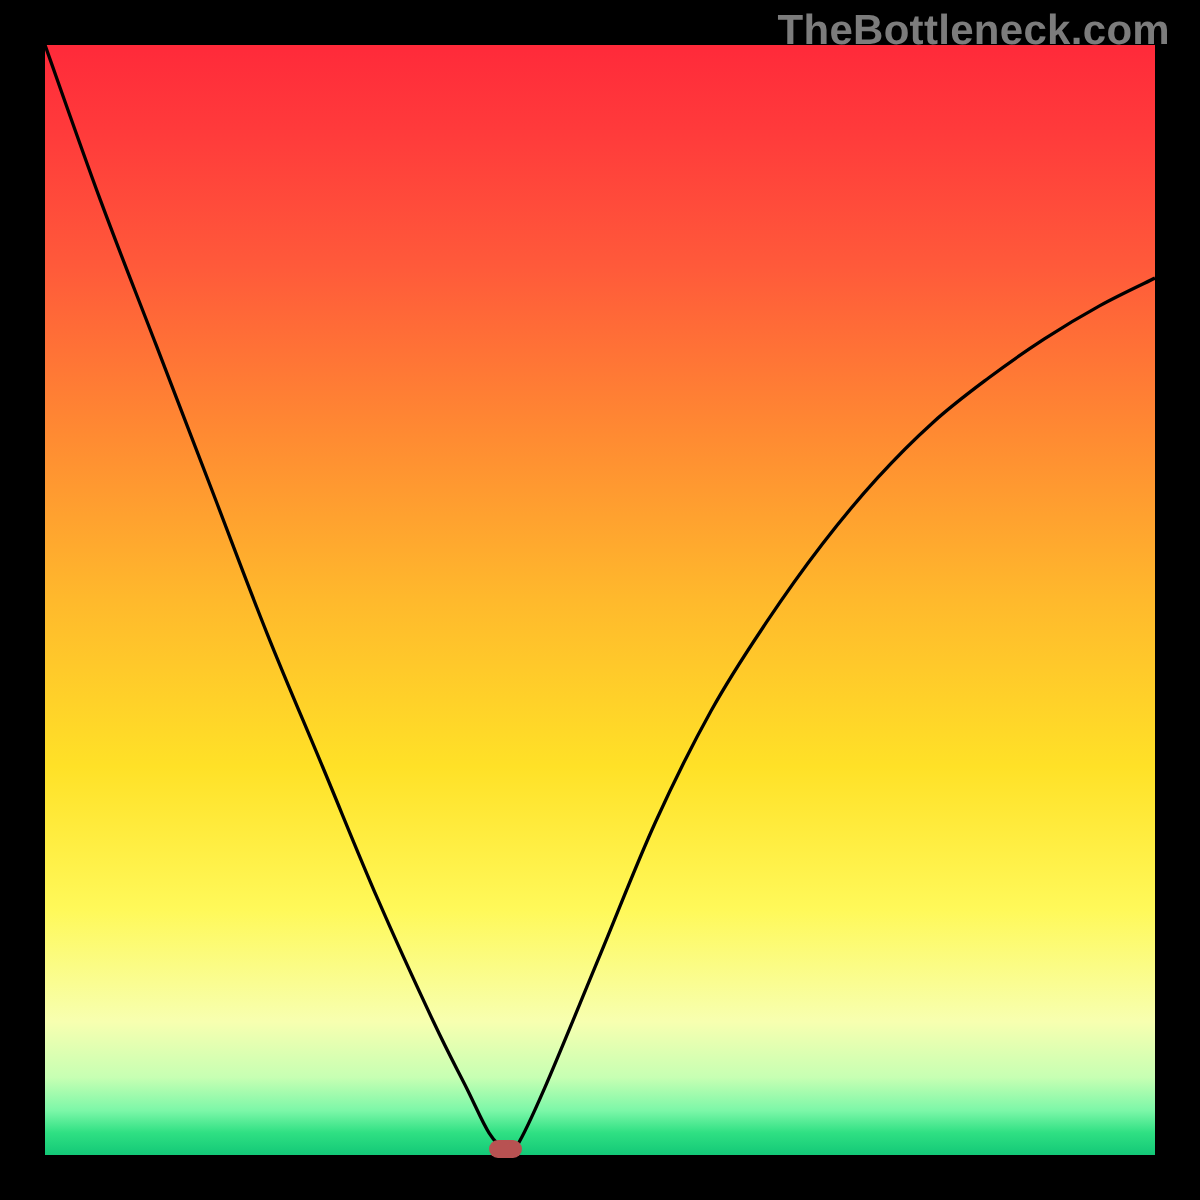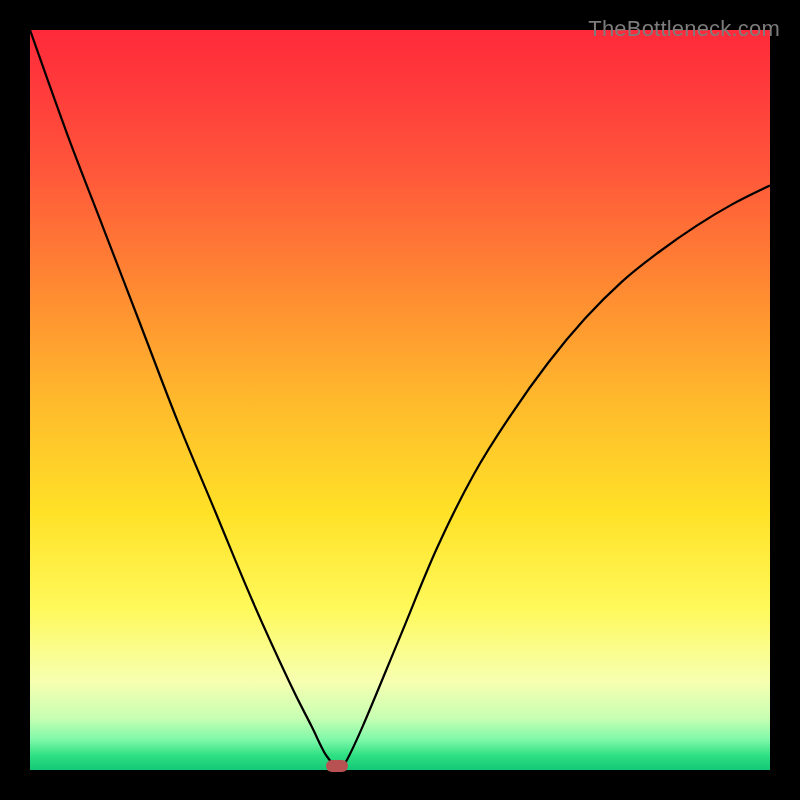--- a/index.html
+++ b/index.html
@@ -33,25 +33,25 @@
       #fff95a 78%,
       #f7ffb0 88%,
       #c7ffb3 93%,
       #7cf7a8 96%,
       #2fe083 98%,
       #13c877 100%
     );
   }
   .watermark {
     position: absolute;
-    top: 16px;
+    top: 4px;
     right: 20px;
     color: #7c7c7c;
-    font-size: 22px;
-    font-weight: 400;
+    font-size: 28px;
+    font-weight: 700;
     letter-spacing: 0.2px;
   }
   .curve-svg {
     position: absolute;
     top: 30px;
     left: 30px;
     width: 740px;
     height: 740px;
   }
   .marker {

